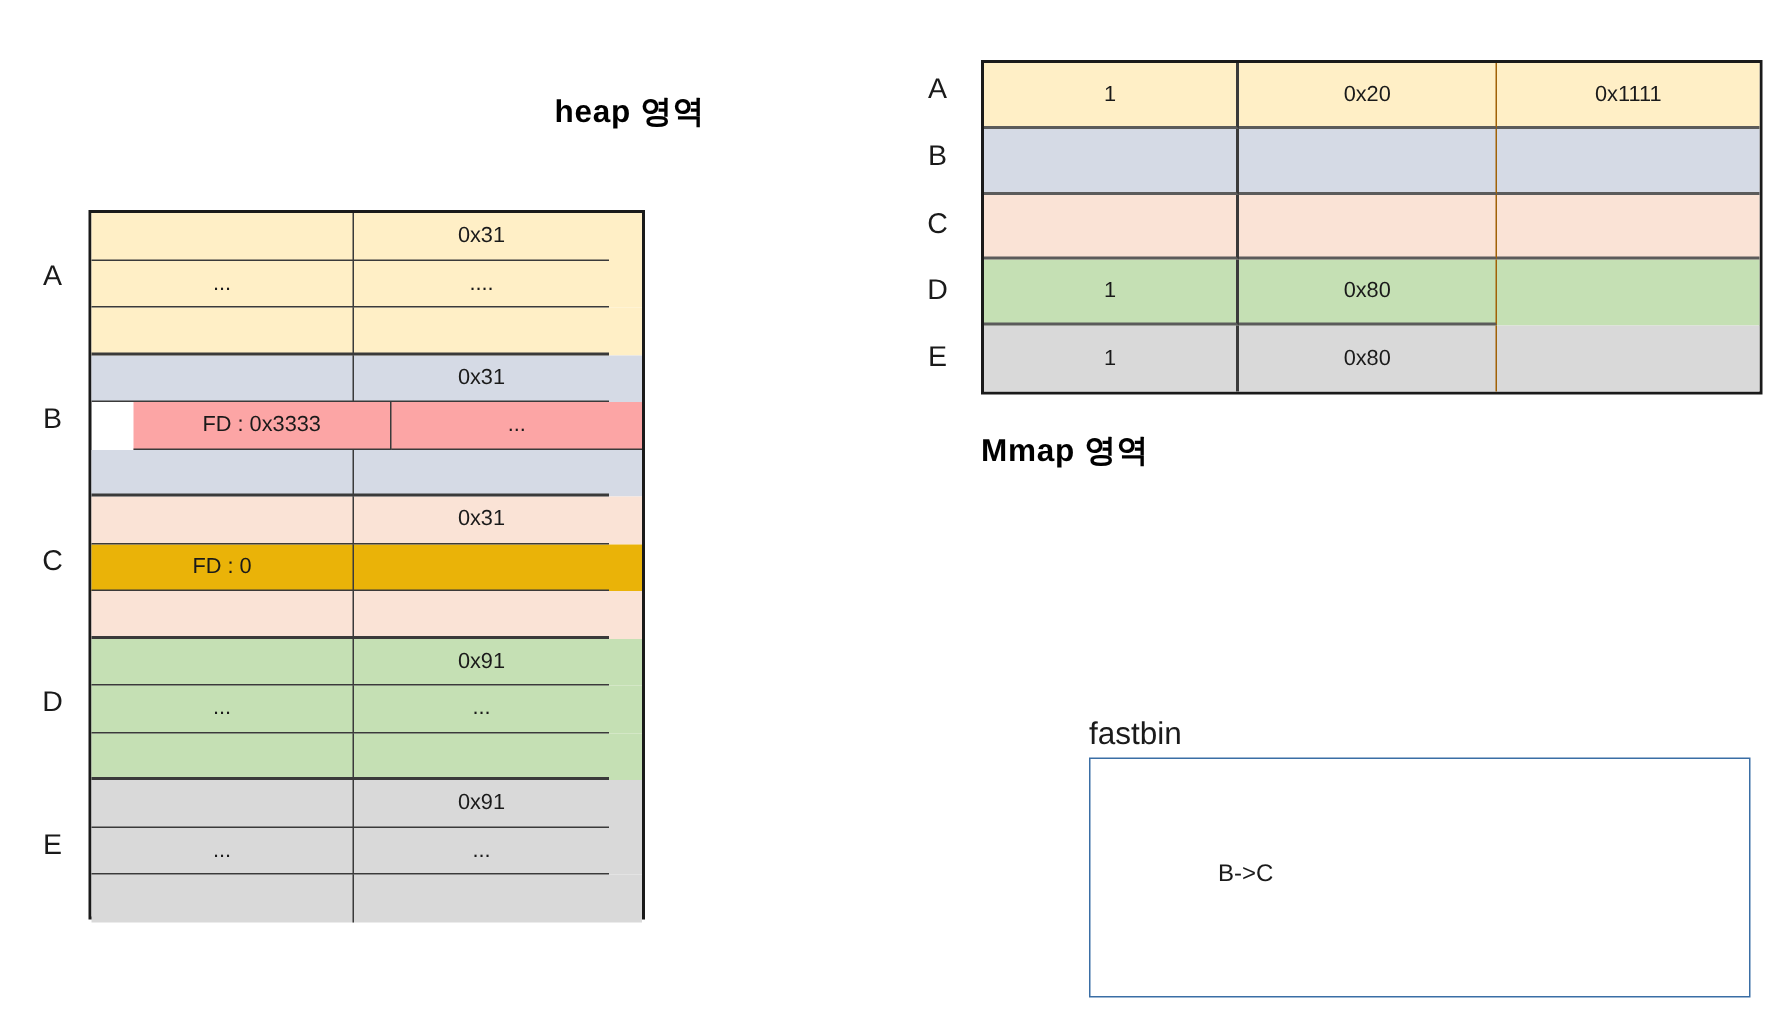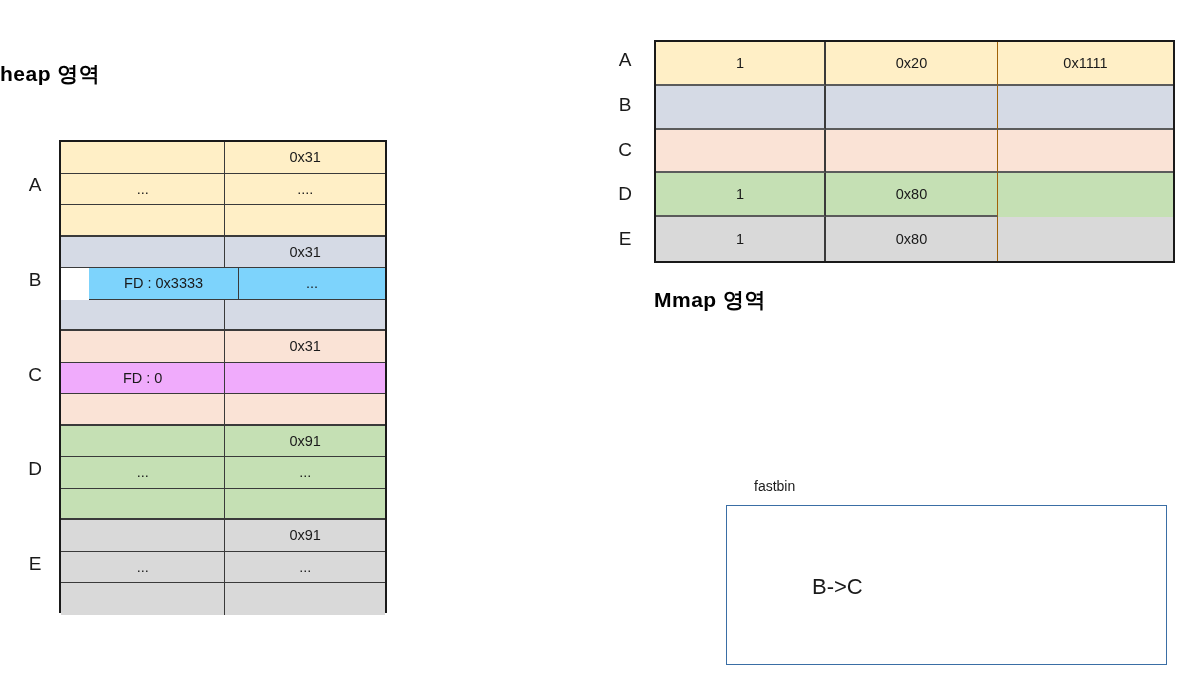--- a/index.html
+++ b/index.html
@@ -17,31 +17,31 @@
   }
 
   
   .abs { position: absolute; }
 
   
   #heap-title {
     left: 0px;
     top: 60px;
     width: 470px;
-    text-align: left;
+    text-align: right;
     font-size: 21px;
     font-weight: bold;
     letter-spacing: 0.5px;
     color: #000000;
   }
 
   #heap-table {
     left: 59px;
     top: 140px;
-    width: 328px;
+    width: 371px;
     height: 473px;
     border: 2px solid #1a1a1a;
     box-sizing: border-box;
   }
   .heap-row {
     display: flex;
     height: 31.53px;
     box-sizing: border-box;
   }
   .heap-cell {
@@ -110,39 +110,39 @@
     top: 286px;
     width: 521px;
     font-size: 21px;
     font-weight: bold;
     letter-spacing: 0.5px;
     color: #000000;
   }
 
   
   #fastbin-label {
-    left: 754px;
+    left: 726px;
     top: 478px;
-    font-size: 14px;
+    font-size: 21px;
     color: #1a1a1a;
   }
   #fastbin-box {
     left: 726px;
     top: 505px;
     width: 441px;
     height: 160px;
     border: 1.5px solid #3a6ea5;
     background: #ffffff;
     box-sizing: border-box;
   }
   #fastbin-content {
     position: absolute;
     left: 85px;
     top: 68px;
-    font-size: 22px;
+    font-size: 16px;
     color: #1a1a1a;
     white-space: nowrap;
   }
 </style>
 </head>
 <body>
 
 <div class="abs" id="heap-title">heap 영역</div>
 
 <div class="abs" id="heap-table">
@@ -155,33 +155,33 @@
       <div class="heap-cell right">....</div>
     </div>
     <div class="heap-row group-last" style="background: rgb(255, 239, 198);">
       <div class="heap-cell left"></div>
       <div class="heap-cell right"></div>
     </div>
     <div class="heap-row" style="background: rgb(213, 218, 229);">
       <div class="heap-cell left"></div>
       <div class="heap-cell right">0x31</div>
     </div>
-    <div class="heap-row" style="background: #7dd3fc; margin-left: 28px;">
+    <div class="heap-row" style="background: #fca5a5; margin-left: 28px;">
       <div class="heap-cell left">FD : 0x3333</div>
       <div class="heap-cell right">...</div>
     </div>
     <div class="heap-row group-last" style="background: rgb(213, 218, 229);">
       <div class="heap-cell left"></div>
       <div class="heap-cell right"></div>
     </div>
     <div class="heap-row" style="background: rgb(250, 227, 214);">
       <div class="heap-cell left"></div>
       <div class="heap-cell right">0x31</div>
     </div>
-    <div class="heap-row" style="background: #f0abfc;">
+    <div class="heap-row" style="background: #eab308;">
       <div class="heap-cell left">FD : 0</div>
       <div class="heap-cell right"></div>
     </div>
     <div class="heap-row group-last" style="background: rgb(250, 227, 214);">
       <div class="heap-cell left"></div>
       <div class="heap-cell right"></div>
     </div>
     <div class="heap-row" style="background: rgb(197, 224, 180);">
       <div class="heap-cell left"></div>
       <div class="heap-cell right">0x91</div>

